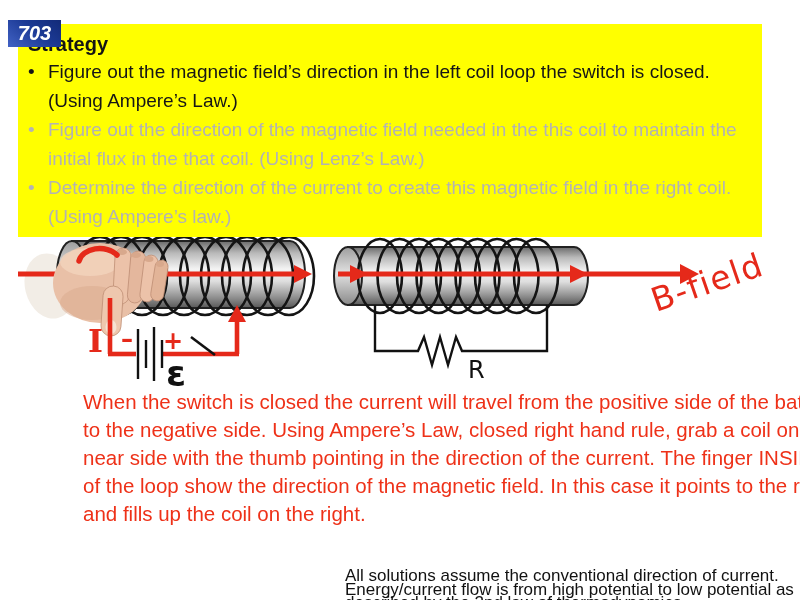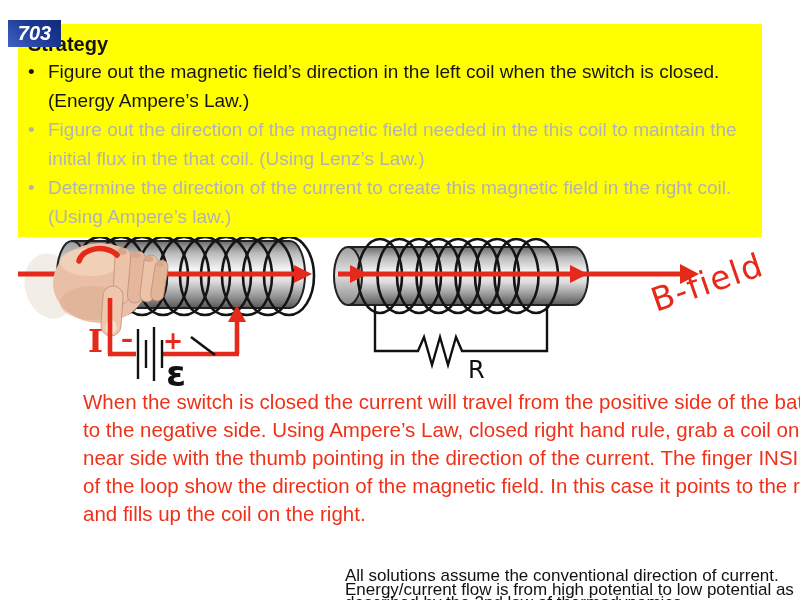--- a/index.html
+++ b/index.html
@@ -34,21 +34,21 @@
 </style>
 </head>
 <body>
 
 <div class="badge">703</div>
 
 <div class="panel">
   <div class="panel-title">Strategy</div>
   <div class="bullet">
     <span class="mark">•</span>
-    <span class="btxt">Figure out the magnetic field’s direction in the left coil when the switch is closed. (Energy Ampere’s Law.)</span>
+    <span class="btxt">Figure out the magnetic field’s direction in the left coil loop the switch is closed. (Using Ampere’s Law.)</span>
   </div>
   <div class="bullet dimmed">
     <span class="mark">•</span>
     <span class="btxt">Figure out the direction of the magnetic field needed in the this coil to maintain the initial flux in the that coil. (Using Lenz’s Law.)</span>
   </div>
   <div class="bullet dimmed">
     <span class="mark">•</span>
     <span class="btxt">Determine the direction of the current to create this magnetic field in the right coil. (Using Ampere’s law.)</span>
   </div>
 </div>

